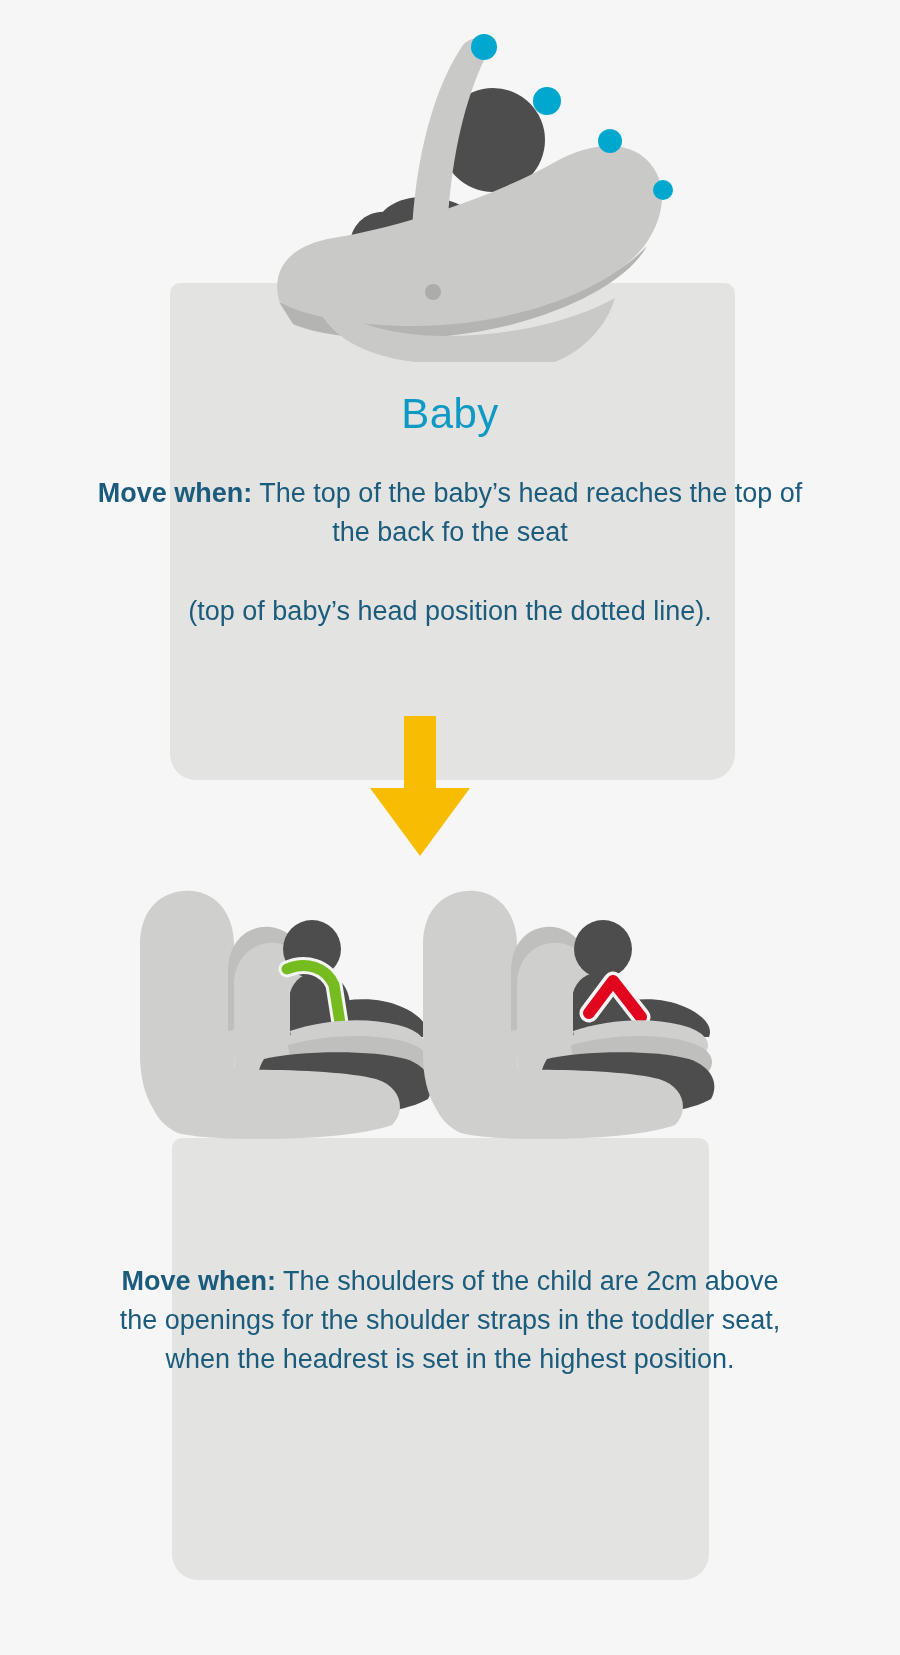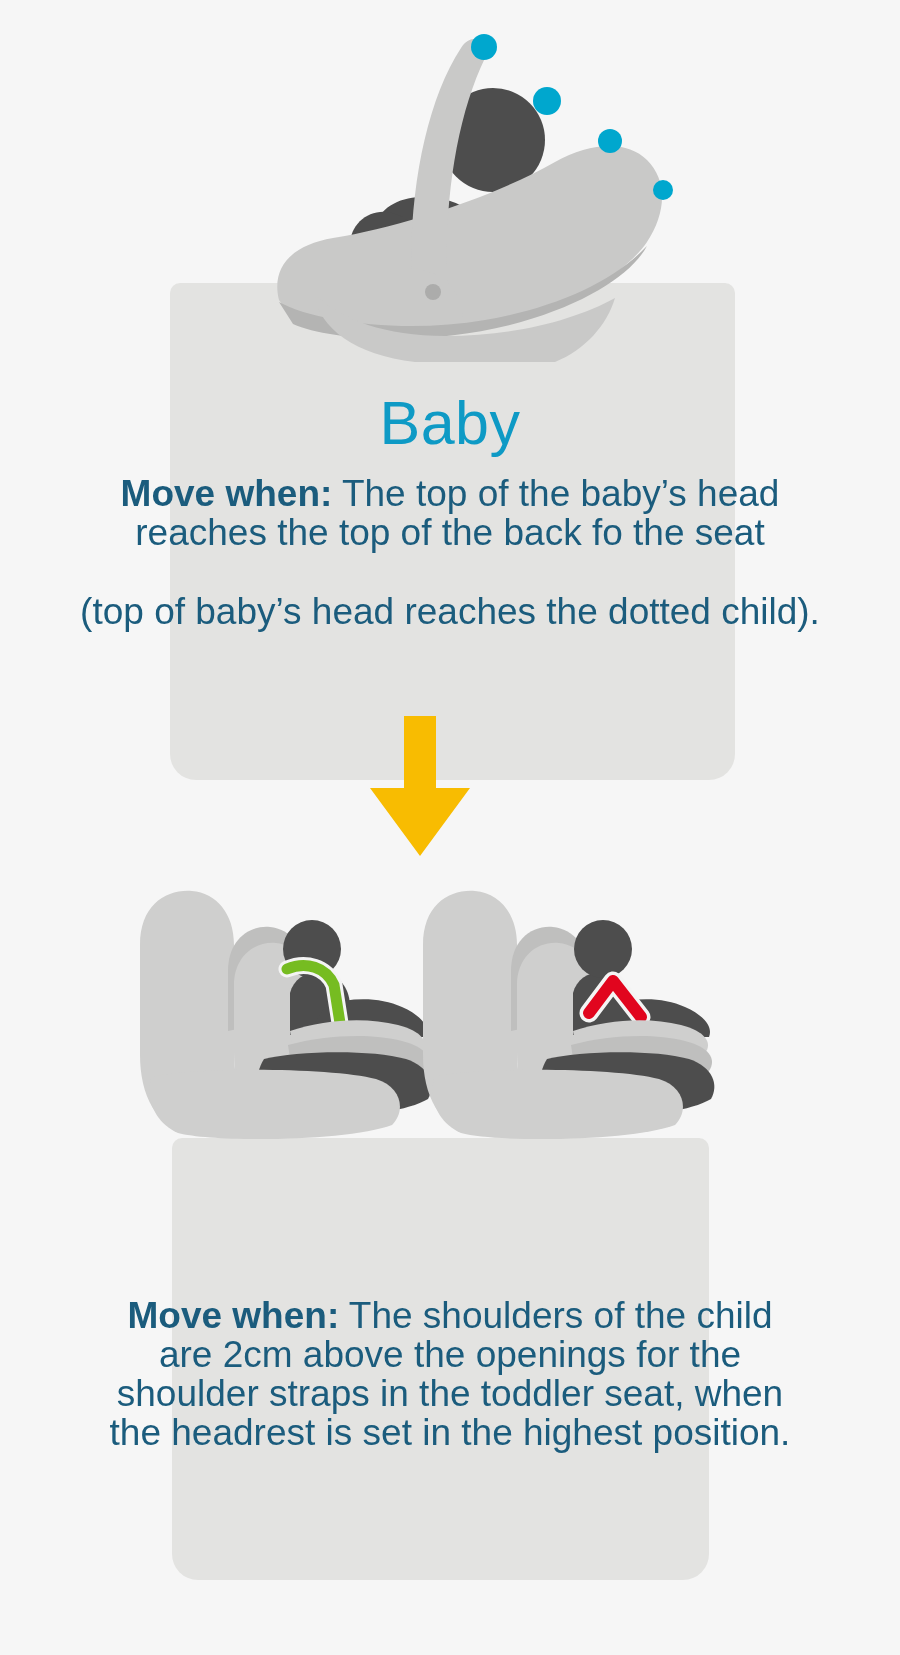--- a/index.html
+++ b/index.html
@@ -23,42 +23,42 @@
   }
   #baby-card   { left:170px; top:283px;  width:565px; height:497px; }
   #toddler-card{ left:172px; top:1138px; width:537px; height:442px; }
 
   
   .heading {
     position:absolute;
     width:100%;
     text-align:center;
     color:#0E9AC5;
-    font-size:61px;
+    font-size:42px;
     font-weight:400;
     letter-spacing:0.5px;
     line-height:1;
   }
   .body {
     position:absolute;
     width:100%;
     text-align:center;
     color:#1B5C7D;
-    font-size:37px;
+    font-size:27px;
     line-height:39px;
     font-weight:400;
   }
   .body b { font-weight:700; }
 
   #baby-heading    { top:393px; }
   #baby-body       { top:474px; left:0; padding:0 78px; }
   #baby-body-2     { top:592px; left:0; padding:0 80px; }
 
   #toddler-heading { top:1185px; }
-  #toddler-body    { top:1296px; left:0; padding:0 100px; }
+  #toddler-body    { top:1262px; left:0; padding:0 100px; }
 
   
   #arrow { position:absolute; left:370px; top:716px; width:100px; height:140px; }
 
   
   #baby-illu    { position:absolute; left:255px; top:10px;  width:450px; height:355px; }
   #seat-left    { position:absolute; left:130px; top:845px; width:310px; height:300px; }
   #seat-right   { position:absolute; left:413px; top:845px; width:310px; height:300px; }
 </style>
 </head>
@@ -99,21 +99,21 @@
       </g>
     </svg>
   </div>
 
   <div class="heading" id="baby-heading">Baby</div>
 
   <div class="body" id="baby-body">
     <b>Move when:</b><span> The top of the baby’s head reaches the top of the back fo the seat</span>
   </div>
 
-  <div class="body" id="baby-body-2">(top of baby’s head reaches the dotted child).</div>
+  <div class="body" id="baby-body-2">(top of baby’s head position the dotted line).</div>
 
   <div id="arrow">
     <svg viewBox="0 0 100 140" width="100" height="140" xmlns="http://www.w3.org/2000/svg">
       <path d="M34 0 H66 V72 H100 L50 140 L0 72 H34 Z" fill="#F8BC01"></path>
     </svg>
   </div>
 
   <div class="card" id="toddler-card"></div>
 
   <div id="seat-left">

